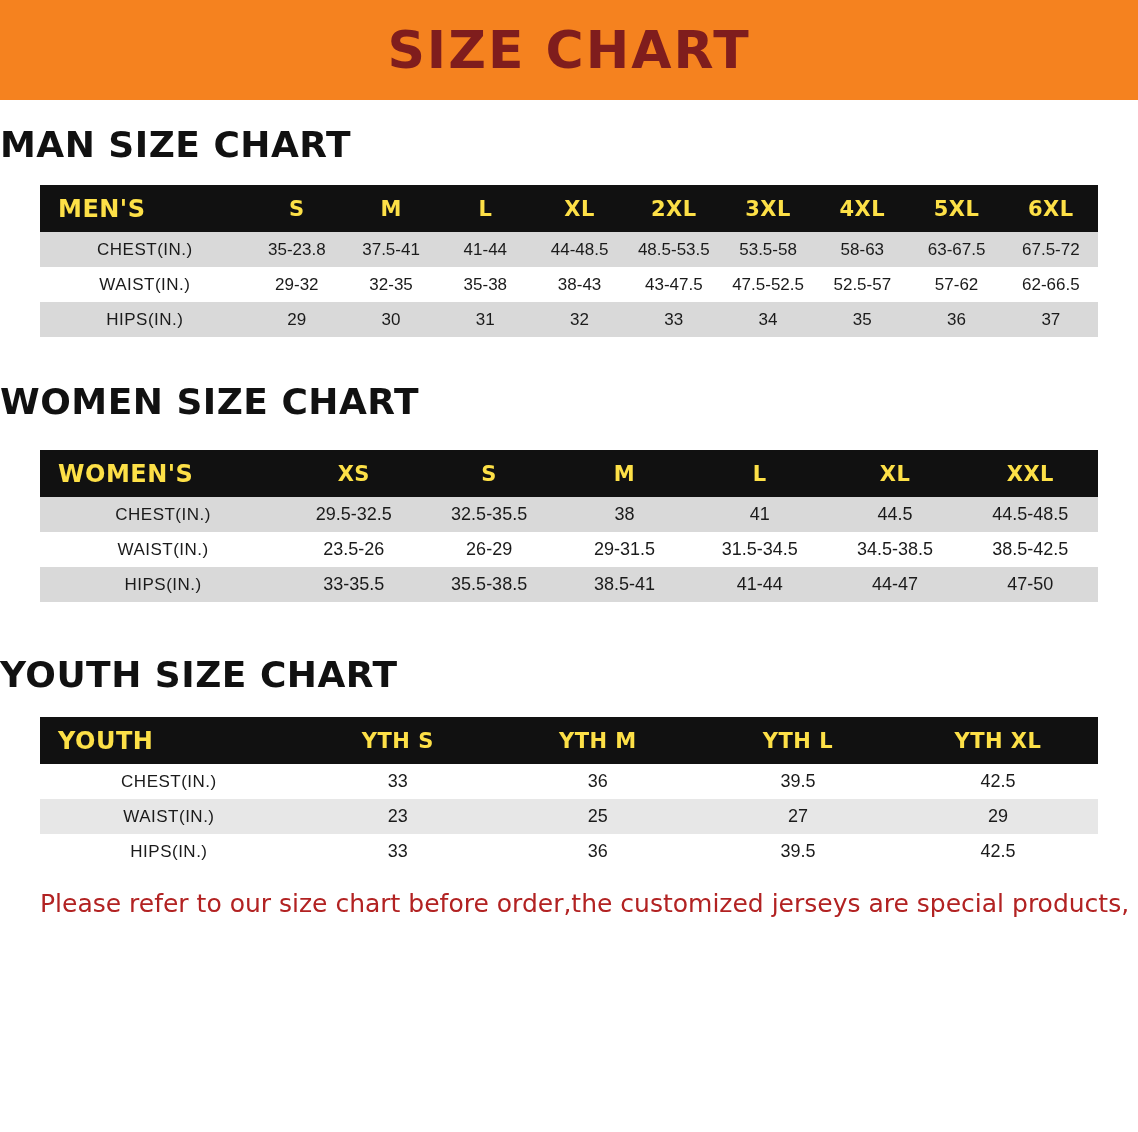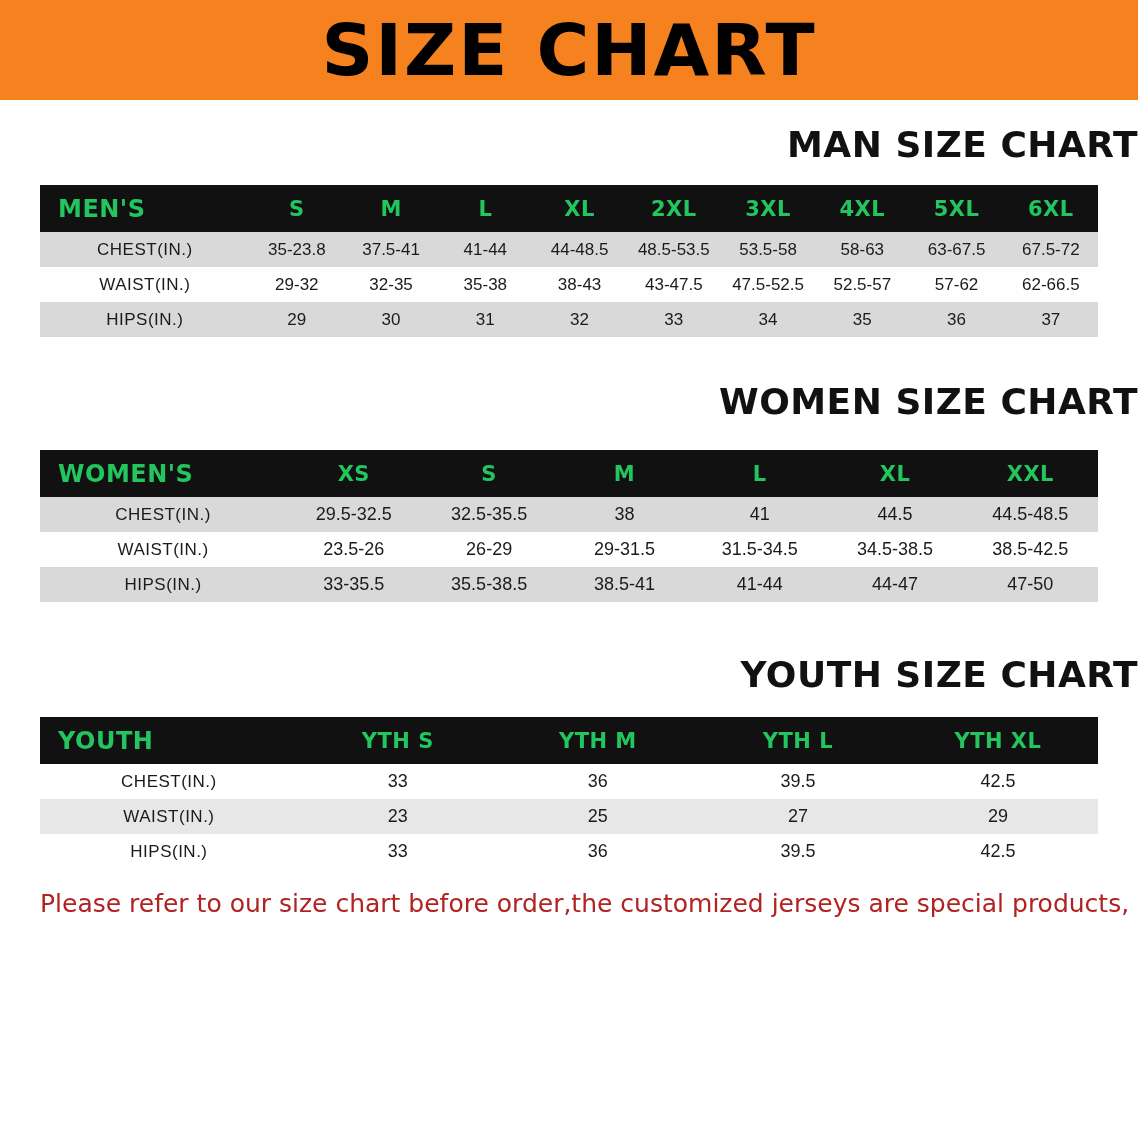--- a/index.html
+++ b/index.html
@@ -23,27 +23,27 @@
   .banner {
     background: #f5821f;
     height: 100px;
     display: flex;
     align-items: center;
     justify-content: center;
   }
   .banner-title {
     font-family: "DejaVu Sans", sans-serif;
     font-weight: 700;
-    font-size: 72px;
+    font-size: 52px;
     letter-spacing: 2px;
-    color: #000000;
+    color: #7f1d1d;
     line-height: 1;
   }
   .section-title {
-    text-align: right;
+    text-align: left;
     font-family: "DejaVu Sans", sans-serif;
     font-weight: 700;
     font-size: 36px;
     color: #111111;
     letter-spacing: 0.5px;
   }
   .man-title { margin-top: 24px; margin-bottom: 20px; }
   .women-title { margin-top: 44px; margin-bottom: 28px; }
   .youth-title { margin-top: 52px; margin-bottom: 22px; }
 
@@ -55,21 +55,21 @@
   table.size-table td {
     text-align: center;
     font-size: 17px;
     color: #1b1b1b;
     font-family: "Liberation Sans", sans-serif;
     padding: 0;
     white-space: nowrap;
   }
   table.size-table thead td {
     background: #111111;
-    color: #22c55e;
+    color: #fde047;
     font-family: "DejaVu Sans", sans-serif;
     font-weight: 700;
     font-size: 21px;
     height: 47px;
     letter-spacing: 0.5px;
   }
   table.size-table thead td.rowhead {
     text-align: left;
     padding-left: 18px;
     font-size: 24px;

